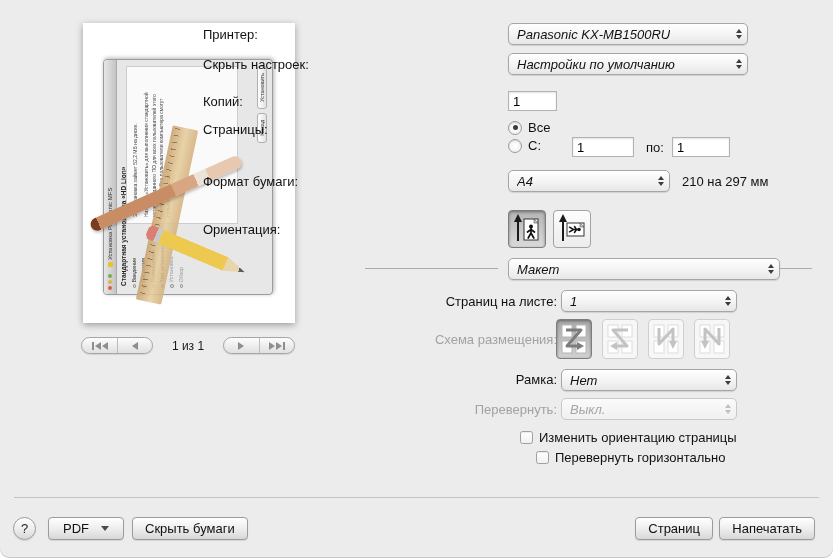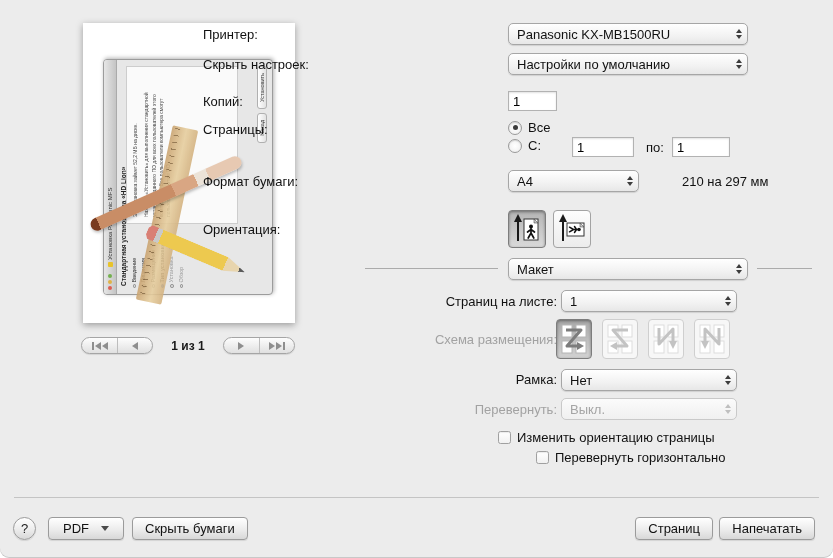--- a/index.html
+++ b/index.html
@@ -37,38 +37,38 @@
   .ruler:before{content:"";position:absolute;left:3px;top:2px;width:5px;height:174px;
     background:repeating-linear-gradient(180deg,#8a6a3f 0 1px,transparent 1px 7px);}
   .pen{position:absolute;left:1px;top:164px;width:164px;height:13px;transform:rotate(-24deg);
     border-radius:7px;background:linear-gradient(90deg,#7a3c20 0 5%,#c98d66 5% 55%,#d9a683 55% 70%,#ece3d8 70% 78%,#e7c9b2 78%);
     box-shadow:0 2px 3px rgba(0,0,0,.25);}
   .pencil{position:absolute;left:60px;top:221px;width:106px;height:15px;transform:rotate(23deg);
     background:linear-gradient(90deg,#d97f74 0 9%,#c9c9c9 9% 14%,#edc94f 14% 80%,#e8d5ae 80% 94%,#5a5a5a 94%);
     clip-path:polygon(3% 0,80% 0,100% 50%,80% 100%,3% 100%,0 72%,0 28%);
     box-shadow:0 2px 3px rgba(0,0,0,.25);}
   
-  .nav{position:absolute;left:81px;top:337px;width:214px;height:17px;display:flex;align-items:center;justify-content:space-between;font-weight:bold;}
+  .nav{position:absolute;left:81px;top:337px;width:214px;height:17px;display:flex;align-items:center;justify-content:space-between;}
   .seggrp{display:flex;height:17px;border:1px solid #a5a5a5;border-radius:9px;overflow:hidden;
     background:linear-gradient(#fdfdfd,#e0e0e0);box-shadow:0 1px 1px rgba(0,0,0,.1);}
   .seg{width:35px;display:flex;align-items:center;justify-content:center;gap:1px;}
   .seg+.seg{border-left:1px solid #bdbdbd;}
   .tri-l{width:0;height:0;border-top:4px solid transparent;border-bottom:4px solid transparent;border-right:6px solid #8e8e8e;}
   .tri-r{width:0;height:0;border-top:4px solid transparent;border-bottom:4px solid transparent;border-left:6px solid #8e8e8e;}
   .bar{width:2px;height:8px;background:#8e8e8e;}
   .counter{font-size:12px;color:#1a1a1a;}
   
   .lbl{position:absolute;left:203px;width:300px;text-align:left;white-space:nowrap;}
   .lblB{position:absolute;left:257px;width:300px;text-align:right;white-space:nowrap;}
   .dim-t{color:#a2a2a2;}
   .dd{position:absolute;height:22px;border:1px solid #a6a6a6;border-radius:5px;
     background:linear-gradient(#ffffff,#f2f2f2 60%,#e7e7e7);box-shadow:0 1px 1px rgba(0,0,0,.12);
     display:flex;align-items:center;padding:0 5px 0 8px;}
   .dd.dis{border-color:#c9c9c9;color:#a5a5a5;background:linear-gradient(#fbfbfb,#f0f0f0);box-shadow:none;}
-  .ddv{white-space:nowrap;overflow:hidden;}
+  .ddv{white-space:nowrap;overflow:hidden;font-style:italic;}
   .stp{margin-left:auto;display:flex;flex-direction:column;gap:2px;padding-left:4px;}
   .tu{width:0;height:0;border-left:3.5px solid transparent;border-right:3.5px solid transparent;border-bottom:4.5px solid #3c3c3c;}
   .td{width:0;height:0;border-left:3.5px solid transparent;border-right:3.5px solid transparent;border-top:4.5px solid #3c3c3c;}
   .dd.dis .tu{border-bottom-color:#bfbfbf;} .dd.dis .td{border-top-color:#bfbfbf;}
   .txt{position:absolute;height:20px;border:1px solid #b2b2b2;background:#fff;padding:0 4px;
     font:13px "Liberation Sans",sans-serif;box-shadow:inset 0 1px 2px rgba(0,0,0,.12);border-radius:0;}
   .radio{display:inline-block;width:14px;height:14px;border-radius:50%;border:1px solid #9a9a9a;
     background:radial-gradient(#ffffff,#ececec);box-shadow:inset 0 1px 1px rgba(0,0,0,.12);}
   .radio.on:after{content:"";display:block;width:5px;height:5px;border-radius:50%;background:#3a3a3a;margin:3.5px 0 0 3.5px;}
   .cb{display:inline-block;width:13px;height:13px;border:1px solid #a0a0a0;border-radius:2.5px;
@@ -200,21 +200,21 @@
   </div>
   <div class="row" style="left:508px;top:138px">
     <span class="radio"></span>
     <span>С:</span>
   </div>
   <input class="txt" style="left: 572px; top: 137px; width: 62px;" value="1">
   <div class="abs" style="left:646px;top:140px">по:</div>
   <input class="txt" style="left: 672px; top: 137px; width: 58px;" value="1">
 
   <div class="lbl" style="top:174px">Формат бумаги:</div>
-  <div class="dd" style="left:508px;top:170px;width:131px">
+  <div class="dd" style="left:508px;top:170px;width:162px">
     <span class="ddv">A4</span>
     <span class="stp">
         <i class="tu"></i>
         <i class="td"></i>
       </span>
   </div>
   <div class="abs" style="left:682px;top:174px">210 на 297 мм</div>
 
   <div class="lbl" style="top:222px">Ориентация:</div>
   <div class="ob sel" style="left:508px;top:210px">
@@ -235,21 +235,21 @@
       <polygon points="21,9 25,13 21,13" fill="#c9c9c9" stroke="#333" stroke-width="0.5"></polygon>
       <g transform="rotate(90 16 15.5)">
         <circle cx="16" cy="11.5" r="1.8" fill="#111"></circle>
         <path d="M16 13.3 v3.7 M16 14 l-3 2 M16 14 l3 2 M16 17 l-2.3 4 M16 17 l2.3 4" stroke="#111" stroke-width="1.5" fill="none" stroke-linecap="round"></path>
       </g>
     </svg>
   </div>
 
   <div class="hline" style="left:365px;top:268px;width:133px"></div>
   <div class="hline" style="left:757px;top:268px;width:55px"></div>
-  <div class="dd" style="left:508px;top:258px;width:240px">
+  <div class="dd" style="left:508px;top:258px;width:272px">
     <span class="ddv">Макет</span>
     <span class="stp">
         <i class="tu"></i>
         <i class="td"></i>
       </span>
   </div>
 
   <div class="lblB" style="top:294px">Страниц на листе:</div>
   <div class="dd" style="left:561px;top:290px;width:176px">
     <span class="ddv">1</span>
@@ -312,21 +312,21 @@
 
   <div class="lblB dim-t" style="top:402px">Перевернуть:</div>
   <div class="dd dis" style="left:561px;top:398px;width:176px">
     <span class="ddv">Выкл.</span>
     <span class="stp">
         <i class="tu"></i>
         <i class="td"></i>
       </span>
   </div>
 
-  <div class="row" style="left:498px;top:430px">
+  <div class="row" style="left:520px;top:430px">
     <span class="cb"></span>
     <span>Изменить ориентацию страницы</span>
   </div>
   <div class="row" style="left:536px;top:450px">
     <span class="cb"></span>
     <span>Перевернуть горизонтально</span>
   </div>
 
   <div class="sep"></div>
   <div class="help">

